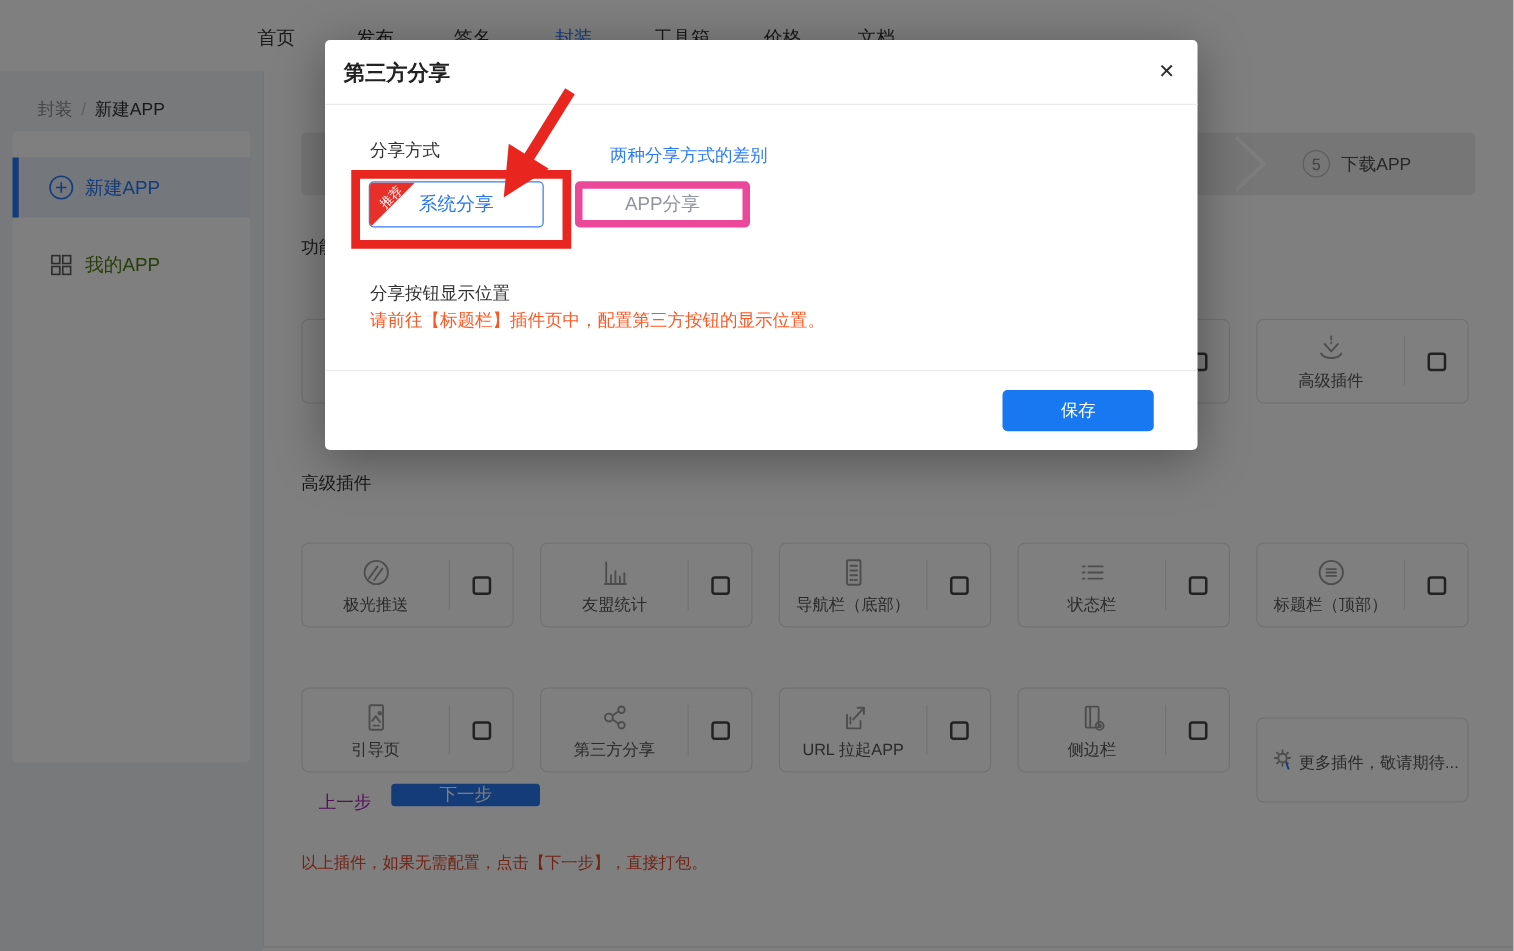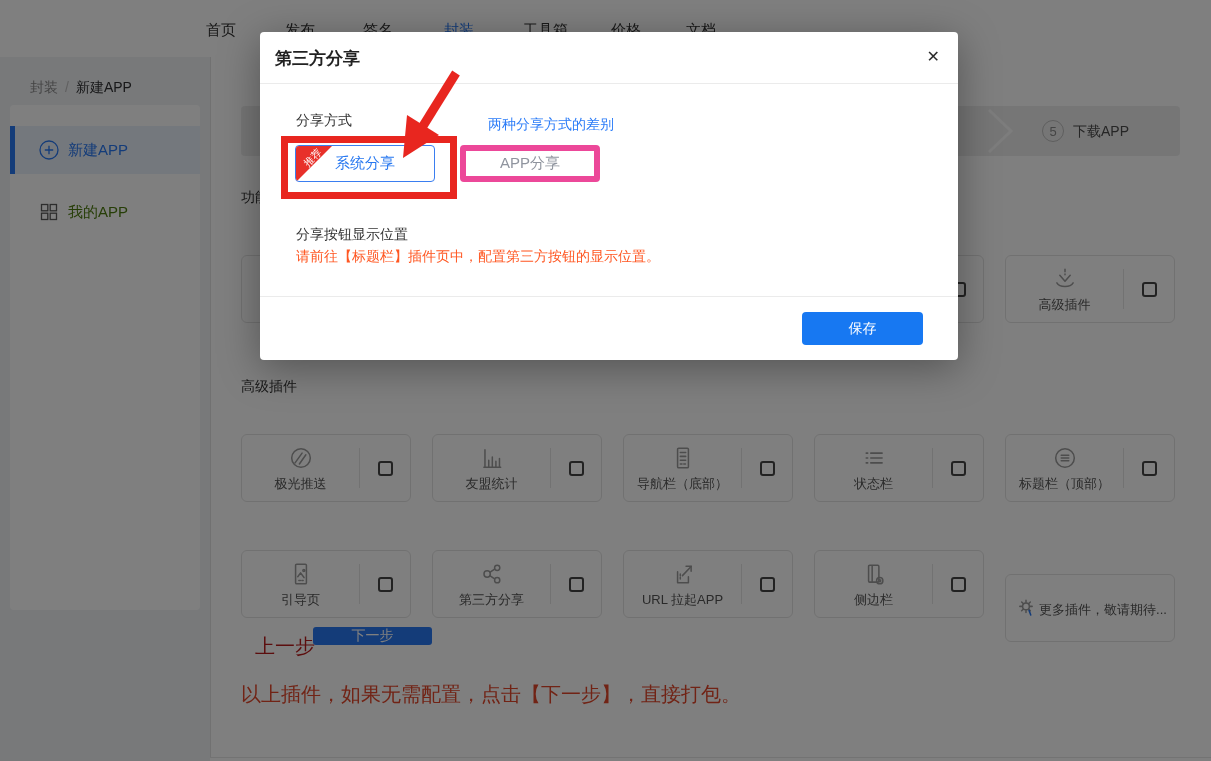--- a/index.html
+++ b/index.html
@@ -41,24 +41,24 @@
           display:flex; align-items:stretch; }
   .card-left { width:117px; display:flex; flex-direction:column; align-items:center; justify-content:center; padding-top:2px; }
   .card-left .p-icon { height:26px; display:flex; align-items:flex-end; }
   .card-left .p-label { margin-top:4px; font-size:13px; color:#555; white-space:nowrap; }
   .vdiv { width:1px; height:40px; background:#e5e5e5; align-self:center; }
   .card-right { flex:1; display:flex; align-items:center; justify-content:center; }
   .checkbox { width:15px; height:15px; border:2px solid #454545; border-radius:3px; background:#fff; cursor:pointer; }
   .card.more { flex-direction:row; align-items:center; justify-content:center;margin-top:24px; }
   .card.more .p-label { margin-top:3px; font-size:13px; color:#555; }
 
-  .prev-link { position:absolute; left:255px; top:633px; font-size:20px; color:#b91c1c; cursor:pointer; }
+  .prev-link { position:absolute; left:255px; top:633px; font-size:14px; color:#a21caf; cursor:pointer; }
   .next-btn { position:absolute; left:313px; top:627px; width:119px; height:18px; background:#2878f2; color:#fff;
               font-size:14px; border:none; border-radius:3px; cursor:pointer; }
-  .pack-note { position:absolute; left:241px; top:681px; font-size:20px; color:#e2472b; }
+  .pack-note { position:absolute; left:241px; top:681px; font-size:13px; color:#e2472b; }
 
   
   .backdrop { position:absolute; inset:0; background:rgba(0,0,0,0.5); z-index:40; }
 
   
   .modal { position:absolute; left:260px; top:32px; width:698px; height:328px; background:#fff; border-radius:4px;
            box-shadow:0 8px 40px rgba(0,0,0,0.35); z-index:50; }
   .modal-header { position:relative; height:52px; border-bottom:1px solid #ebebeb; }
   .modal-title { position:absolute; left:15px; top:15px; font-size:17px; font-weight:600; color:#222; }
   .modal-close { position:absolute; right:18px; top:15px; font-size:16px; font-weight:700; color:#2c2c2c; cursor:pointer; }

